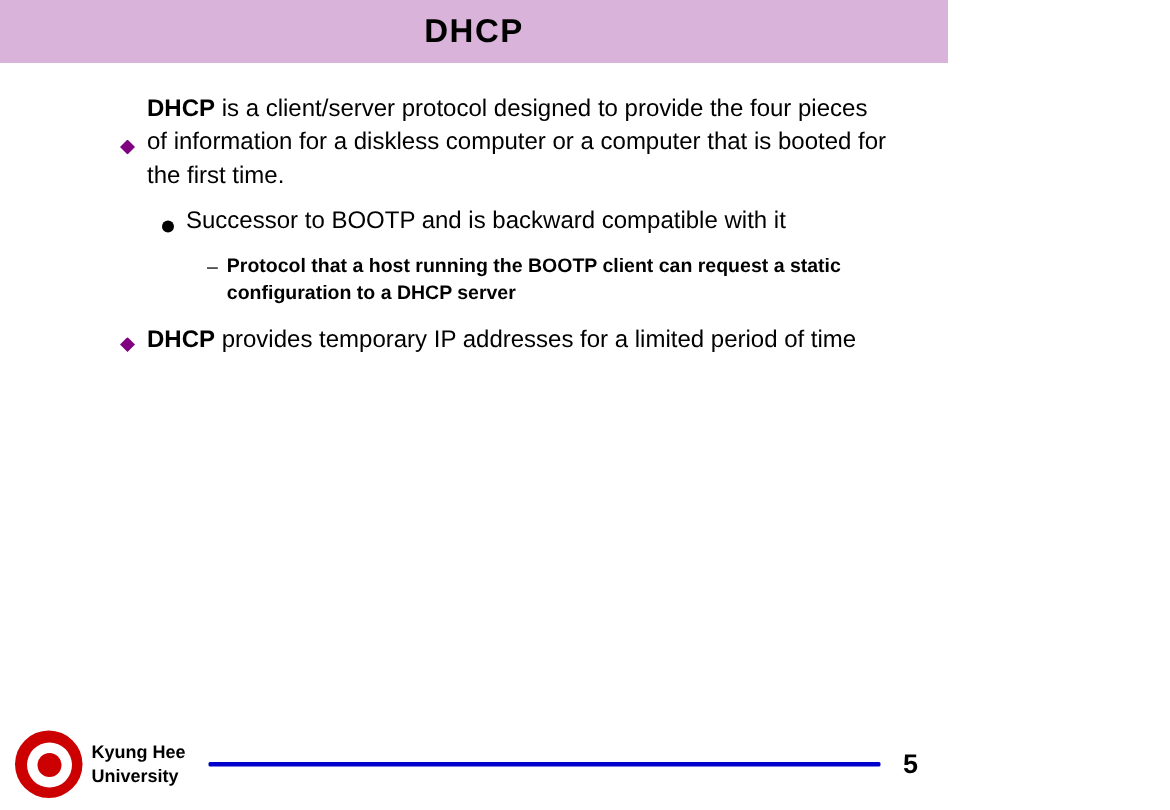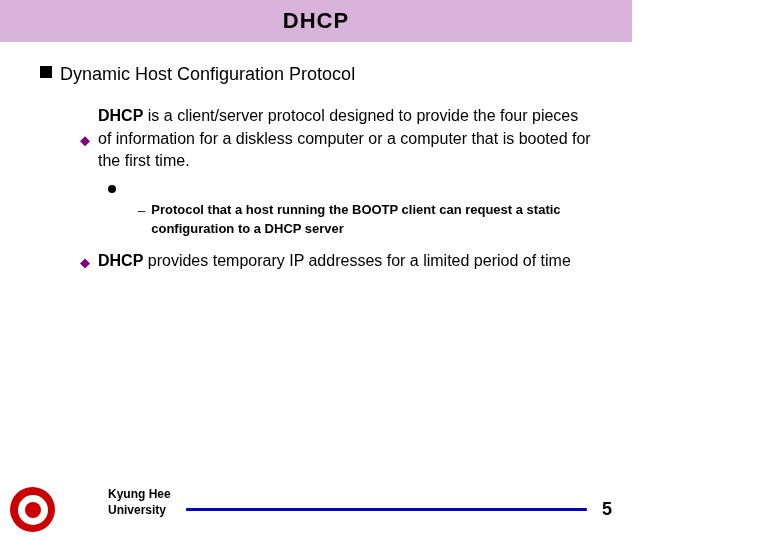--- a/index.html
+++ b/index.html
@@ -133,21 +133,21 @@
       left: 0;
       right: 0;
       display: flex;
       align-items: center;
       justify-content: space-between;
       padding: 6px 20px 8px 10px;
     }
 
     .footer-logo-area {
       display: flex;
-      gap: 47px;
+      align-items: center;
     }
 
     .logo-image {
       width: 45px;
       height: 45px;
       margin-right: 6px;
       position: relative;
     }
 
     .logo-circle-outer {
@@ -210,39 +210,34 @@
 <body>
 
 <div class="slide">
 
   <div class="title-bar">
     <span class="title-text">DHCP</span>
   </div>
 
   <div class="content">
 
-    <div class="main-point">
-      <div class="square-bullet"></div>
-      <span class="main-point-text">
-        <span>Dynamic Host Configuration Protocol</span>
-      </span>
-    </div>
 
     <div class="sub-section">
 
       <div class="bullet-item">
         <div class="diamond-bullet"></div>
         <span class="bullet-text">
           <strong>DHCP</strong><span> is a client/server protocol designed to provide the four pieces of information for a diskless computer or a computer that is booted for the first time.</span>
         </span>
       </div>
 
       <div style="margin-left: 28px;">
         <div class="bullet-item">
           <div class="round-bullet"></div>
+          <span class="bullet-text">Successor to BOOTP and is backward compatible with it</span>
         </div>
 
         <div class="sub-bullet">
           <span class="dash">–</span>
           <span class="sub-bullet-text">Protocol that a host running the BOOTP client can request a static configuration to a DHCP server</span>
         </div>
       </div>
 
       <div class="bullet-item" style="margin-top: 12px;">
         <div class="diamond-bullet"></div>

